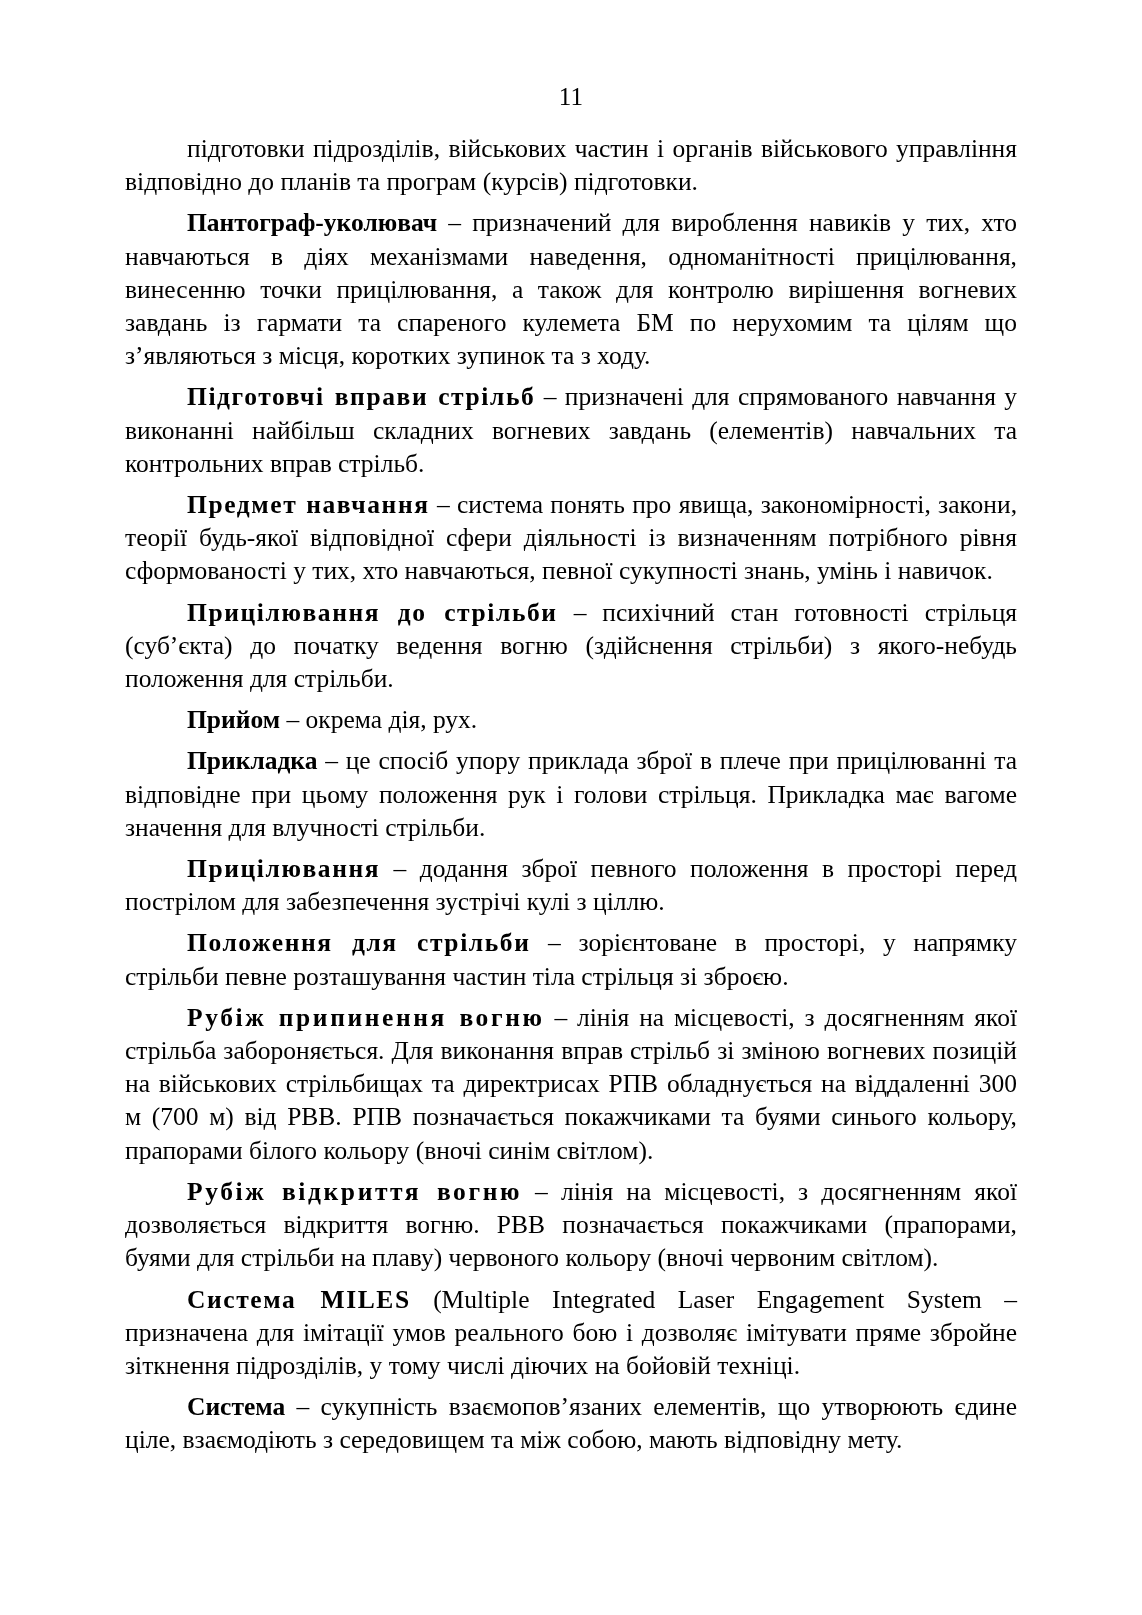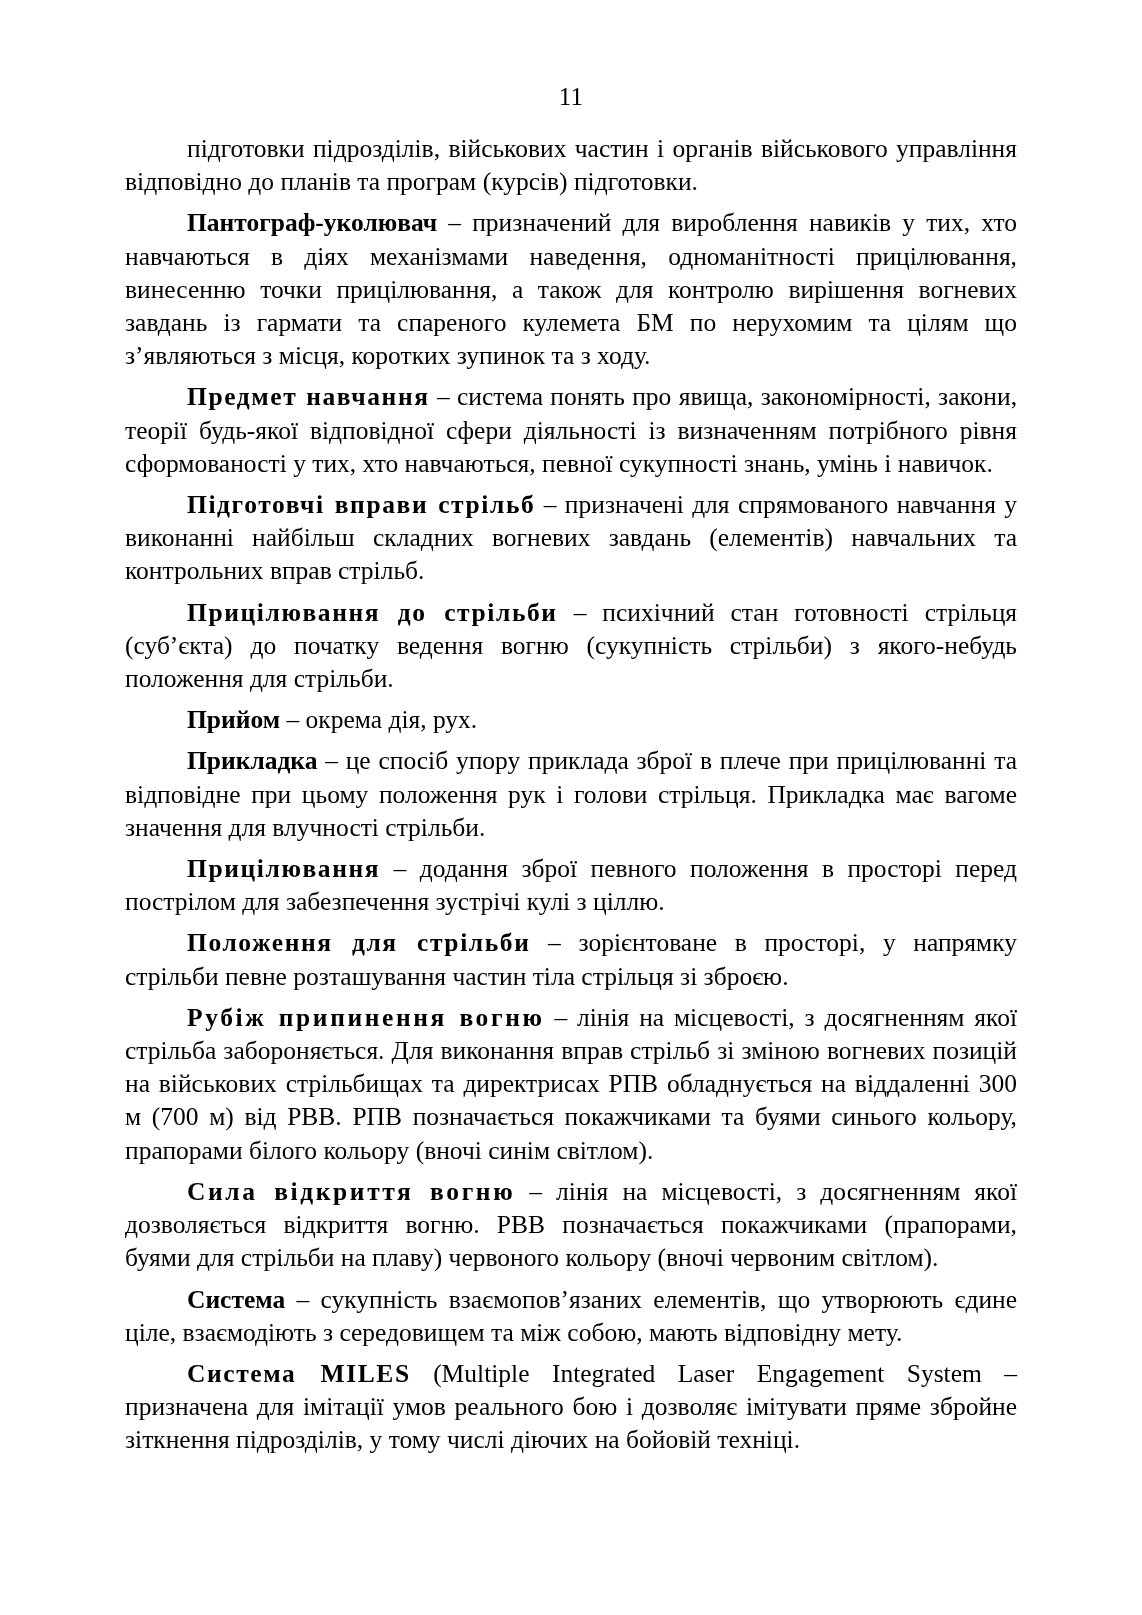--- a/index.html
+++ b/index.html
@@ -59,26 +59,26 @@
 </head>
 <body>
 
 <div class="page">
 
   <div class="page-number">11</div>
 
   <div class="body-block">
       <p class="para"><span>підготовки підрозділів, військових частин і органів військового управління відповідно до планів та програм (курсів) підготовки.</span></p>
       <p class="para"><span class="term">Пантограф-уколювач</span><span> – призначений для вироблення навиків у тих, хто навчаються в діях механізмами наведення, одноманітності прицілювання, винесенню точки прицілювання, а також для контролю вирішення вогневих завдань із гармати та спареного кулемета БМ по нерухомим та цілям що з’являються з місця, коротких зупинок та з ходу.</span></p>
+      <p class="para"><span class="term-spaced">Підготовчі вправи стрільб</span><span> – призначені для спрямованого навчання у виконанні найбільш складних вогневих завдань (елементів) навчальних та контрольних вправ стрільб.</span></p>
       <p class="para"><span class="term-spaced">Предмет навчання</span><span> – система понять про явища, закономірності, закони, теорії будь-якої відповідної сфери діяльності із визначенням потрібного рівня сформованості у тих, хто навчаються, певної сукупності знань, умінь і навичок.</span></p>
-      <p class="para"><span class="term-spaced">Підготовчі вправи стрільб</span><span> – призначені для спрямованого навчання у виконанні найбільш складних вогневих завдань (елементів) навчальних та контрольних вправ стрільб.</span></p>
-      <p class="para"><span class="term-spaced">Прицілювання до стрільби</span><span> – психічний стан готовності стрільця (суб’єкта) до початку ведення вогню (сукупність стрільби) з якого-небудь положення для стрільби.</span></p>
+      <p class="para"><span class="term-spaced">Прицілювання до стрільби</span><span> – психічний стан готовності стрільця (суб’єкта) до початку ведення вогню (здійснення стрільби) з якого-небудь положення для стрільби.</span></p>
       <p class="para"><span class="term">Прийом</span><span> – окрема дія, рух.</span></p>
       <p class="para"><span class="term">Прикладка</span><span> – це спосіб упору приклада зброї в плече при прицілюванні та відповідне при цьому положення рук і голови стрільця. Прикладка має вагоме значення для влучності стрільби.</span></p>
       <p class="para"><span class="term-spaced">Прицілювання</span><span> – додання зброї певного положення в просторі перед пострілом для забезпечення зустрічі кулі з ціллю.</span></p>
       <p class="para"><span class="term-spaced">Положення для стрільби</span><span> – зорієнтоване в просторі, у напрямку стрільби певне розташування частин тіла стрільця зі зброєю.</span></p>
       <p class="para"><span class="term-spaced-wide">Рубіж припинення вогню</span><span> – лінія на місцевості, з досягненням якої стрільба забороняється. Для виконання вправ стрільб зі зміною вогневих позицій на військових стрільбищах та директрисах РПВ обладнується на віддаленні 300 м (700 м) від РВВ. РПВ позначається покажчиками та буями синього кольору, прапорами білого кольору (вночі синім світлом).</span></p>
-      <p class="para"><span class="term-spaced-wide">Сила відкриття вогню</span><span> – лінія на місцевості, з досягненням якої дозволяється відкриття вогню. РВВ позначається покажчиками (прапорами, буями для стрільби на плаву) червоного кольору (вночі червоним світлом).</span></p>
+      <p class="para"><span class="term-spaced-wide">Рубіж відкриття вогню</span><span> – лінія на місцевості, з досягненням якої дозволяється відкриття вогню. РВВ позначається покажчиками (прапорами, буями для стрільби на плаву) червоного кольору (вночі червоним світлом).</span></p>
+      <p class="para"><span class="term-spaced">Система MILES</span><span> (Multiple Integrated Laser Engagement System – призначена для імітації умов реального бою і дозволяє імітувати пряме збройне зіткнення підрозділів, у тому числі діючих на бойовій техніці.</span></p>
       <p class="para"><span class="term">Система</span><span> – сукупність взаємопов’язаних елементів, що утворюють єдине ціле, взаємодіють з середовищем та між собою, мають відповідну мету.</span></p>
-      <p class="para"><span class="term-spaced">Система MILES</span><span> (Multiple Integrated Laser Engagement System – призначена для імітації умов реального бою і дозволяє імітувати пряме збройне зіткнення підрозділів, у тому числі діючих на бойовій техніці.</span></p>
     </div>
 
 </div>
 
 </body></html>

